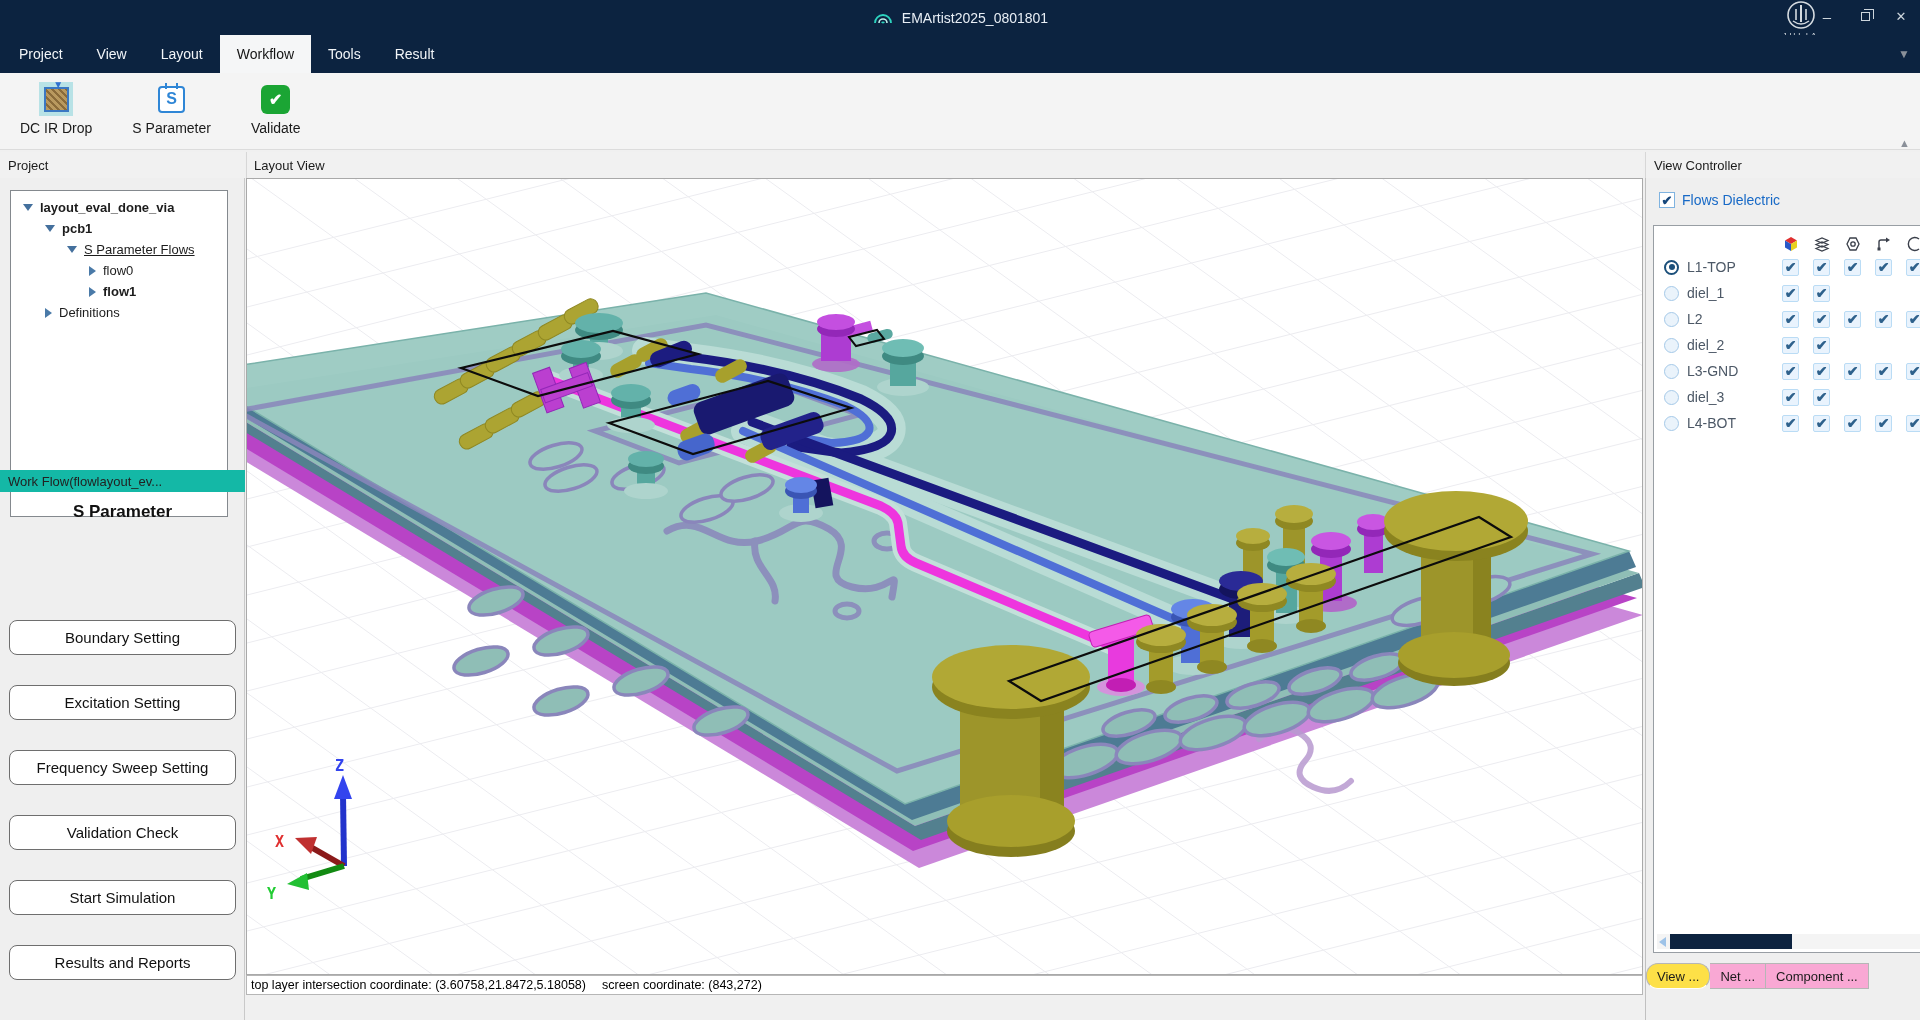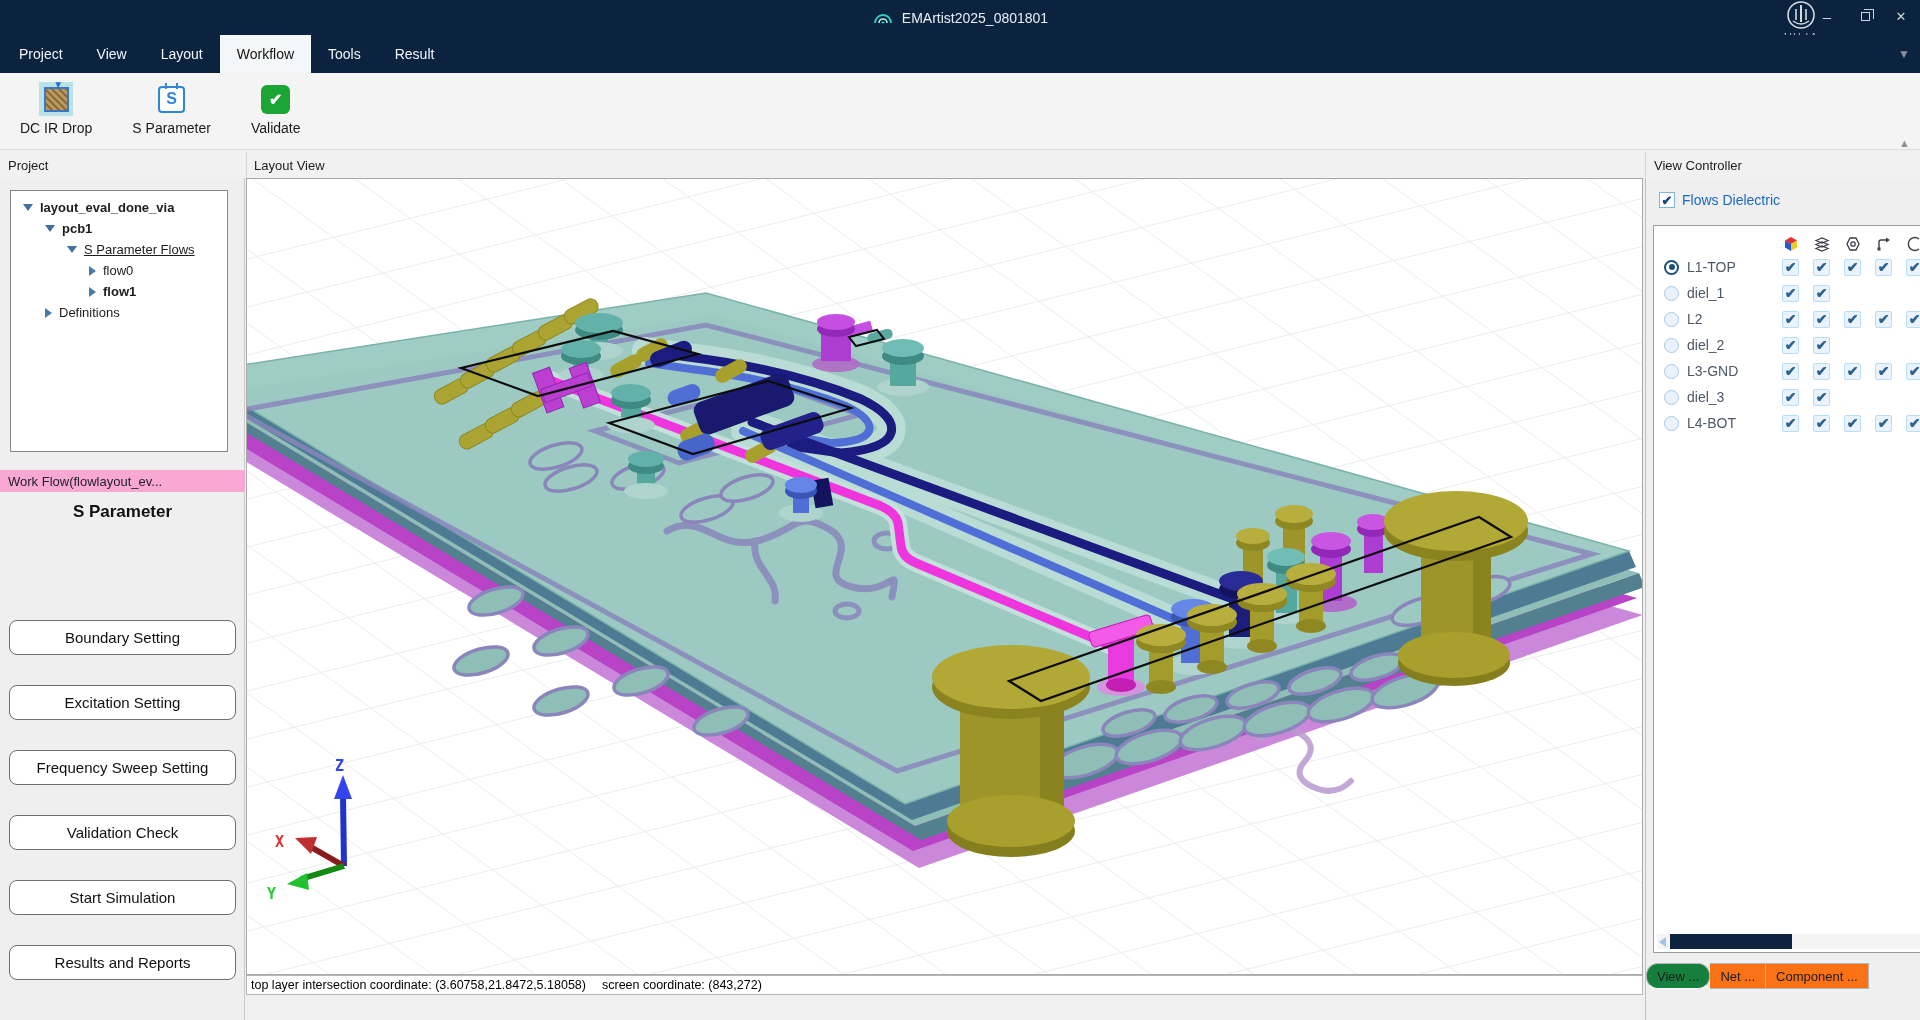--- a/index.html
+++ b/index.html
@@ -51,29 +51,29 @@
   
   .phead { position:absolute; top:152px; height:26px; background:#f1f1f1; color:#1b1b1b;
            font-size:13px; display:flex; align-items:center; }
   .phead.left { left:0; width:245px; padding-left:8px; }
   .phead.mid { left:246px; width:1397px; padding-left:7px; border-left:1px solid #d7d7d7; }
   .phead.right { left:1645px; width:275px; padding-left:8px; border-left:1px solid #d7d7d7; }
 
   
   .left-panel { position:absolute; left:0; top:178px; width:245px; bottom:0; background:#efefef;
                 border-right:1px solid #c9c9c9; }
-  .tree-box { position:absolute; left:10px; top:12px; width:218px; height:262px; background:#fff;
+  .tree-box { position:absolute; left:10px; top:12px; width:218px; height:327px; background:#fff;
               border:1px solid #84898e; overflow:hidden; padding-top:6px; }
   .tree-row { height:21px; display:flex; align-items:center; font-size:13px; color:#1c1c1c; cursor:default; }
   .tree-row .lbl.b { font-weight:bold; }
   .tree-arrow { width:0; height:0; margin-right:7px; flex:0 0 auto; }
   .tree-arrow.exp { border-left:5px solid transparent; border-right:5px solid transparent; border-top:7px solid #44709d; }
   .tree-arrow.col { border-top:5px solid transparent; border-bottom:5px solid transparent; border-left:7px solid #4a7aa8; }
   .lv0 { padding-left:12px; } .lv1 { padding-left:34px; } .lv2 { padding-left:56px;text-decoration:underline; } .lv3 { padding-left:78px; }
-  .wf-header { position:absolute; left:0; top:292px; width:245px; height:22px; background:#f9a8d4;
+  .wf-header { position:absolute; left:0; top:292px; width:245px; height:22px; background:#14b8a6;
                font-size:13px; color:#222; display:flex; align-items:center; padding-left:8px; }
   .wf-title { position:absolute; left:0; top:324px; width:245px; text-align:center; font-size:17px;
               font-weight:bold; color:#111; }
   .wf-btn { position:absolute; left:9px; width:227px; height:35px; background:#fff; border:1px solid #6e6e6e;
             border-radius:8px; font-family:"Liberation Sans",sans-serif; font-size:15px; color:#111; cursor:default; }
 
   
   .viewport { position:absolute; left:246px; top:178px; width:1397px; height:797px; background:#fff;
               border:1px solid #a9a9a9; overflow:hidden; }
   .statusbar { position:absolute; left:246px; top:975px; width:1397px; height:20px; background:#fff;
@@ -106,23 +106,23 @@
   .vs-up { top:4px; border-left:5px solid transparent; border-right:5px solid transparent; border-bottom:7px solid #9ec3e8; }
   .vs-dn { bottom:4px; border-left:5px solid transparent; border-right:5px solid transparent; border-top:7px solid #9ec3e8; }
   .vs-thumb { position:absolute; left:0; top:16px; width:15px; height:672px; background:#0d2340; }
   .hscroll { position:absolute; left:3px; right:3px; bottom:3px; height:15px; background:#f4f4f4; }
   .hs-l,.hs-r { position:absolute; top:3px; width:0; height:0; }
   .hs-l { left:2px; border-top:5px solid transparent; border-bottom:5px solid transparent; border-right:7px solid #9ec3e8; }
   .hs-r { right:2px; border-top:5px solid transparent; border-bottom:5px solid transparent; border-left:7px solid #9ec3e8; }
   .hs-thumb { position:absolute; left:13px; top:0; width:122px; height:15px; background:#0d2340; }
   .tabs { position:absolute; left:0px; top:785px; height:26px; display:flex; }
   .tab { height:26px; display:flex; align-items:center; justify-content:center; font-size:13px; color:#1b1b1b;
-         background:#f97316; border:1px solid #b6b6b6; border-left:none; padding:0 10px; cursor:default; }
+         background:#f9a8d4; border:1px solid #b6b6b6; border-left:none; padding:0 10px; cursor:default; }
   .tab:first-child { border-left:1px solid #b6b6b6; }
-  .tab.active { background:#15803d; border-bottom:1px solid #fff;border-radius:12px; }
+  .tab.active { background:#fde047; border-bottom:1px solid #fff;border-radius:12px; }
 
   svg text.axis { font-family:"DejaVu Sans Mono",monospace; font-weight:bold; font-size:15px; }
   .gridline { stroke:#ececf0; stroke-width:1; }
 </style>
 </head>
 <body>
 
 <div id="app">
 
   <div class="titlebar">

